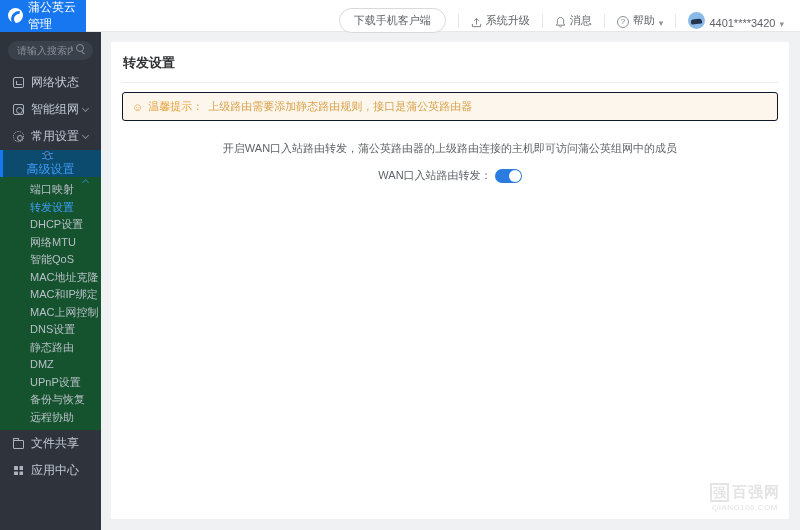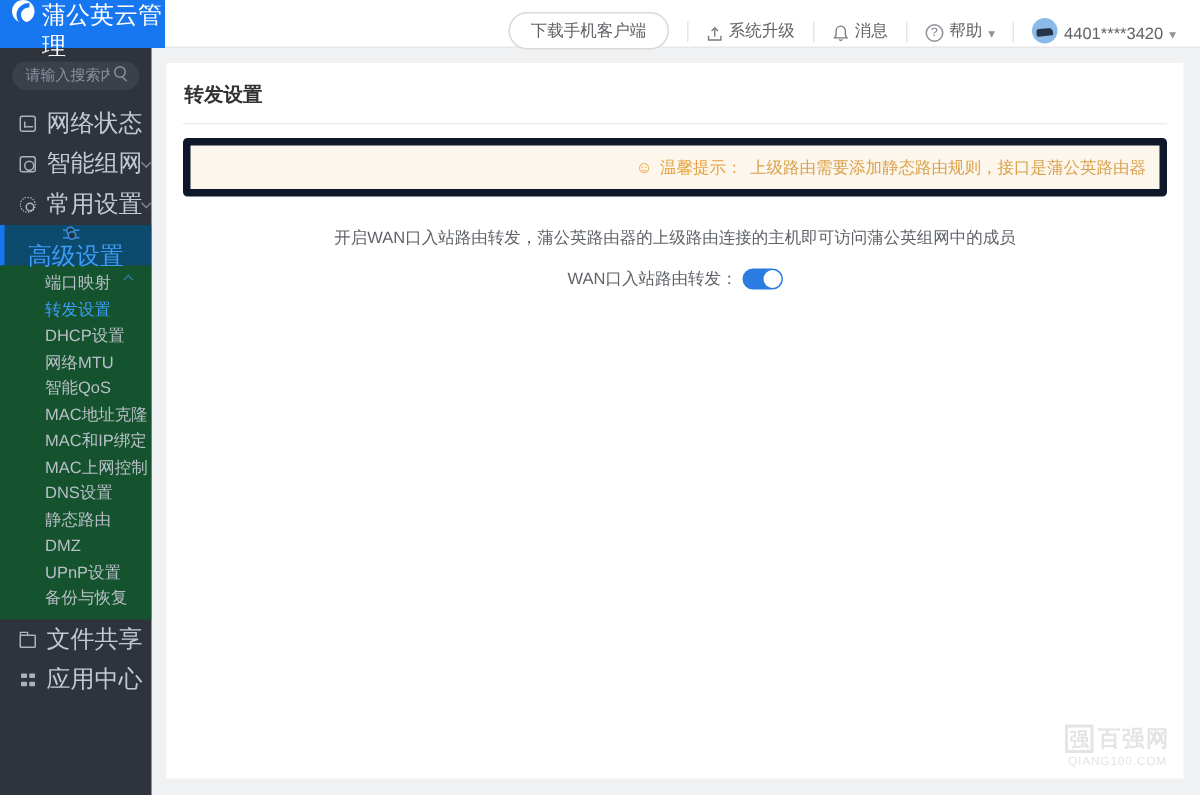--- a/index.html
+++ b/index.html
@@ -2,22 +2,22 @@
 <html><head>
 <meta charset="utf-8">
 <style>
   * { margin:0; padding:0; box-sizing:border-box; }
   html,body { width:800px; height:530px; overflow:hidden; }
   body { font-family:"Liberation Sans","DejaVu Sans",sans-serif; background:#f0f1f2; position:relative; }
 
   
   .topbar { position:absolute; top:0; left:0; width:800px; height:32px; background:#fff;
             border-bottom:1px solid #e7e7e7; display:flex; align-items:center; z-index:3; }
-  .logo { width:110px; height:32px; background:#1677f0; color:#fff; display:flex; 
-          padding-left:8px; font-size:16px; gap:5px; flex:none; cursor:pointer; }
+  .logo { width:86px; height:32px; background:#1677f0; color:#fff; display:flex; align-items:center;
+          padding-left:8px; font-size:12px; gap:5px; flex:none; cursor:pointer; }
   .logo-mark { width:15px; height:15px; background:#fff; border-radius:50%; position:relative; flex:none; }
   .logo-mark::after { content:""; position:absolute; left:2.5px; top:2.5px; width:10px; height:10px;
           border-radius:50%; border:3px solid #1677f0; border-top-color:transparent; transform:rotate(50deg); }
   .topbar-right { margin-left:auto; display:flex; align-items:center; padding-right:16px;
           color:#606266; font-size:11px;margin-top:10px; }
   .tb-item { display:flex; align-items:flex-end; gap:4px; cursor:pointer; white-space:nowrap; }
   .vsep { width:1px; height:14px; background:#e6e6e6; margin:0 12px; }
   .pill-btn { border:1px solid #d9d9d9; background:#fff; color:#606266; font-size:11px;
           padding:4px 14px; border-radius:13px; cursor:pointer; font-family:inherit; white-space:nowrap; }
   .q-icon { width:12px; height:12px; border:1px solid #8d9095; border-radius:50%; font-size:8px;
@@ -34,21 +34,21 @@
   .search-box input { width:100%; height:19px; background:#3a414b; border:none; border-radius:10px;
           padding:0 20px 0 9px; font-size:10px; color:#d2d8e0; outline:none; font-family:inherit; }
   .search-box input::placeholder { color:#89919d; }
   .search-icon { position:absolute; right:7px; top:4px; width:10px; height:10px; cursor:pointer; }
   .search-icon::before { content:""; position:absolute; left:0; top:0; width:6px; height:6px;
           border:1px solid #89919d; border-radius:50%; }
   .search-icon::after { content:""; position:absolute; left:6px; top:7px; width:4px; height:1px;
           background:#89919d; transform:rotate(45deg); transform-origin:0 0; }
 
   .side-item { height:27px; display:flex; align-items:center; padding:0 13px; color:#c3c9d2;
-          font-size:16px; cursor:pointer; }
+          font-size:12px; cursor:pointer; }
   .side-item.active { color:#3e9cf5; background:#0c4a6e; box-shadow:inset 3px 0 0 #1677f0;flex-direction:column; }
   .s-label { white-space:nowrap; }
   .s-ico { width:11px; height:11px; position:relative; flex:none; margin-right:7px; opacity:.85; }
   .network-status-icon { border:1px solid currentColor; border-radius:2px; }
   .network-status-icon::after { content:""; position:absolute; left:2px; bottom:2px; width:5px; height:3px;
           border-left:1px solid currentColor; border-bottom:1px solid currentColor; }
   .smart-network-icon { border:1px solid currentColor; border-radius:2px; }
   .smart-network-icon::after { content:""; position:absolute; left:2px; top:2px; width:5px; height:5px;
           border:1px solid currentColor; border-radius:50%; }
   .common-settings-icon { border:1px dotted currentColor; border-radius:50%; }
@@ -75,22 +75,22 @@
   .submenu { background:#14532d; padding:4px 0; }
   .sub-item { height:17.5px; line-height:17.5px; padding-left:30px; font-size:11px; color:#b9bfc9;
           cursor:pointer; white-space:nowrap; }
   .sub-item.active { color:#3e9cf5; }
 
   
   .main { position:absolute; left:101px; top:32px; width:699px; height:498px; padding:10px 11px 11px 10px; }
   .card { background:#fff; height:100%; position:relative; padding:0 11px; }
   .card-title { padding:12px 1px 10px; font-size:13px; font-weight:bold; color:#303133;
           border-bottom:1px solid #ebedf0; }
-  .notice { margin-top:9px; background:#fdf6ec; border:5px solid #0f172a; border-radius:3px;
-          height:39px; display:flex; align-items:center; padding:0 9px; font-size:11px; color:#d9a24c; gap:5px;justify-content:flex-end; }
+  .notice { margin-top:9px; background:#fdf6ec; border:1px solid #0f172a; border-radius:3px;
+          height:29px; display:flex; align-items:center; padding:0 9px; font-size:11px; color:#d9a24c; gap:5px; }
   .smiley-icon::before { content:"☺"; font-size:11px; color:#e6a23c; }
   .notice-prefix { color:#e6a23c; }
   .desc { margin-top:20px; text-align:center; font-size:11px; color:#5f6368; }
   .toggle-row { margin-top:12px; display:flex; justify-content:center; align-items:center; gap:3px;
           font-size:11px; color:#5f6368; }
   .switch { width:27px; height:14px; border-radius:7px; background:#c0c4cc; position:relative;
           cursor:pointer; display:inline-block; }
   .switch.on { background:#2b7ce0; }
   .switch::after { content:""; position:absolute; top:1px; left:1px; width:12px; height:12px;
           border-radius:50%; background:#fff; }
@@ -225,20 +225,23 @@
       </div>
 
       <div class="sub-item">
         <span>UPnP设置</span>
       </div>
 
       <div class="sub-item">
         <span>备份与恢复</span>
       </div>
 
+      <div class="sub-item">
+        <span>远程协助</span>
+      </div>
     </div>
 
   <nav class="menu">
 
       <div class="side-item">
         <span class="s-ico file-share-icon"></span>
         <span class="s-label">文件共享</span>
         <span class="chev" style="visibility: hidden;"></span>
       </div>
 

